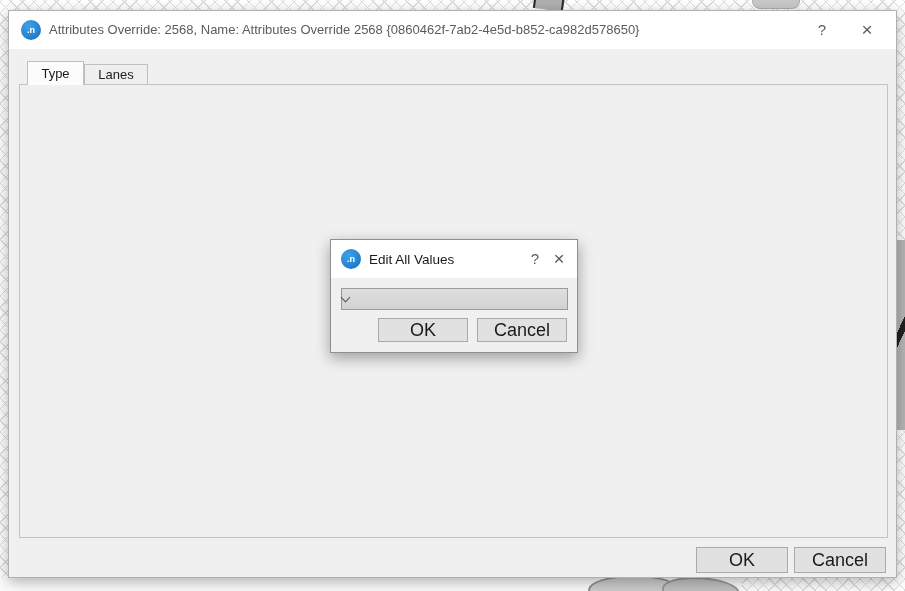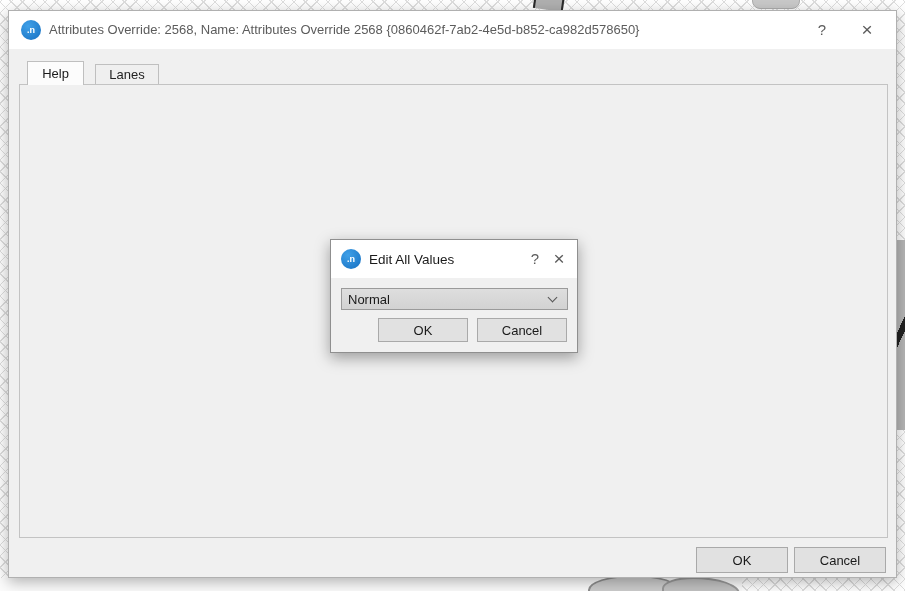--- a/index.html
+++ b/index.html
@@ -40,21 +40,21 @@
   #title-text { color:#5c5c5c; font-size:13px; white-space:nowrap; }
   .tb-btn { color:#5c5c5c; font-size:15px; text-align:center; width:26px; height:26px;
     line-height:26px; cursor:default; }
   .tb-close { font-size:19px; }
 
   
   .tab { position:absolute; border:1px solid #bfbfbf; border-bottom:none;
     text-align:center; font-size:13px; }
   #tab-main { left:18px; top:50px; width:57px; height:24px; background:#fcfcfc;
     line-height:24px; z-index:3; }
-  #tab-lanes { left:86px; top:53px; width:64px; height:21px; background:#efefef;
+  #tab-lanes { left:75px; top:53px; width:64px; height:21px; background:#efefef;
     line-height:20px; color:#222; }
   #tab-pane { left:10px; top:73px; width:869px; height:454px; background:#f0f0f0;
     border:1px solid #c3c3c3; z-index:2; }
 
   .lbl { position:absolute; color:#1a1a1a; white-space:nowrap; }
   .txt-input { position:absolute; background:#fff; border:1px solid #8a8a8a;
     font-family:inherit; font-size:13px; padding:0 5px; color:#1a1a1a; outline:none; }
   .txt-input::placeholder { color:#a9a9a9; }
 
   fieldset.grp { position:absolute; border:1px solid #c9c9c9; background:transparent; }
@@ -83,21 +83,21 @@
   .vstrip { width:4px; flex:none; border-right:1px solid #e4e4e4; }
   .trow.sel .vstrip { background:#aecbe6; }
   .cell { display:flex; align-items:center; white-space:nowrap; overflow:hidden;
     border-right:1px solid rgba(160,160,160,.25); }
   .cell-obj { width:291px; padding-left:6px; }
   .cell-old { width:275px; }
   .cell-new { width:122px; padding-left:17px; border-right:none; }
   a.obj-link { color:#4064c8; text-decoration:underline; cursor:pointer; }
 
   .btn { position:absolute; background:#e1e1e1; border:1px solid #a9a9a9;
-    font-family:inherit; font-size:13px; color:#1a1a1a; text-align:center; cursor:default; }
+    font-family:inherit; font-size:18px; color:#1a1a1a; text-align:center; cursor:default; }
 
   
   #modal { left:330px; top:239px; width:248px; height:114px; background:#f0f0f0;
     border:1px solid #8f8f8f; box-shadow:0 5px 14px rgba(0,0,0,.35); z-index:10; }
   #modal-titlebar { position:absolute; left:0; top:0; width:100%; height:38px; background:#fff;
     display:flex; align-items:center; }
   #modal-title { font-size:13.5px; margin-left:8px; flex:1; }
   #modal .tb-btn { width:24px; }
 </style>
 </head>
@@ -112,21 +112,21 @@
 
 <div class="abs" id="dialog">
 
   <div class="abs" id="titlebar">
     <div class="app-icon abs" style="left:12px; top:9px;">.n</div>
     <div class="abs" id="title-text" style="left:40px; top:11px;text-align:center;">Attributes Override: 2568, Name: Attributes Override 2568  {0860462f-7ab2-4e5d-b852-ca982d578650}</div>
     <div class="tb-btn abs" style="left:800px; top:6px;">?</div>
     <div class="tb-btn tb-close abs" style="left:845px; top:6px;">×</div>
   </div>
 
-  <div class="tab" id="tab-main">Help</div>
+  <div class="tab" id="tab-main">Type</div>
   <div class="tab" id="tab-lanes">Lanes</div>
   <div class="abs" id="tab-pane"></div>
 
   <div class="lbl" style="left:16px; top:87px;">Name:</div>
   <input class="txt-input" style="left: 54px; top: 81px; width: 378px; height: 24px;" value="Attributes Override 2568">
   <div class="lbl" style="left:437px; top:87px;">External ID:</div>
   <input class="txt-input" style="left: 506px; top: 81px; width: 370px; height: 24px;" value="">
 
   <fieldset class="grp" style="left:12px; top:124px; width:864px; height:337px;">
     <legend>Attribute Overrides</legend>
@@ -201,18 +201,17 @@
 </div>
 
 <div class="abs" id="modal">
   <div id="modal-titlebar">
     <div class="app-icon" style="margin-left:10px;">.n</div>
     <div id="modal-title">Edit All Values</div>
     <div class="tb-btn">?</div>
     <div class="tb-btn tb-close" style="margin-right:6px;">×</div>
   </div>
   <div class="combo gray" style="left:10px; top:48px; width:227px; height:22px;">
-    <span class="val">Normal</span>
     <span class="chev"></span>
   </div>
   <button class="btn" style="left:47px; top:78px; width:90px; height:24px;">OK</button>
   <button class="btn" style="left:146px; top:78px; width:90px; height:24px;">Cancel</button>
 </div>
 
 </body></html>

